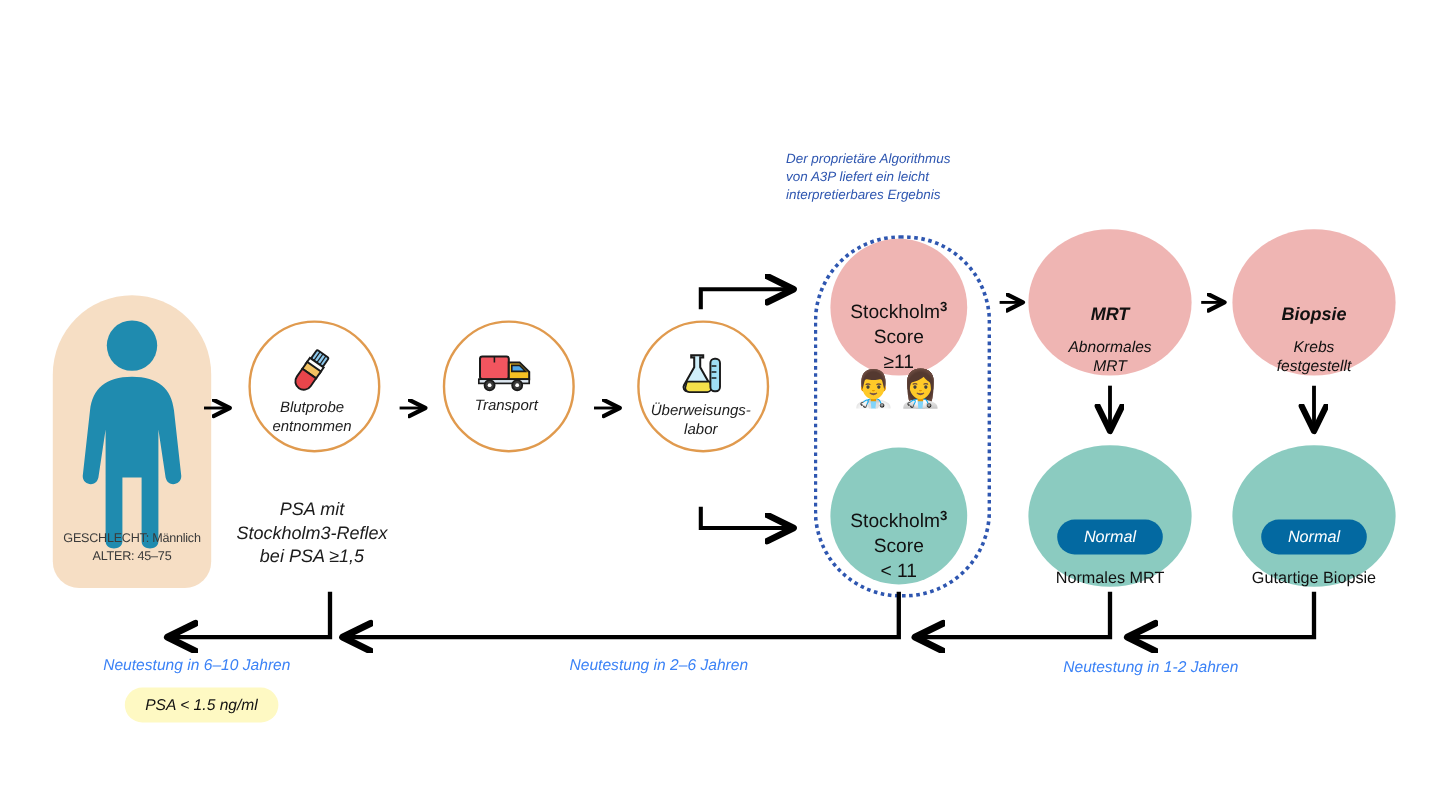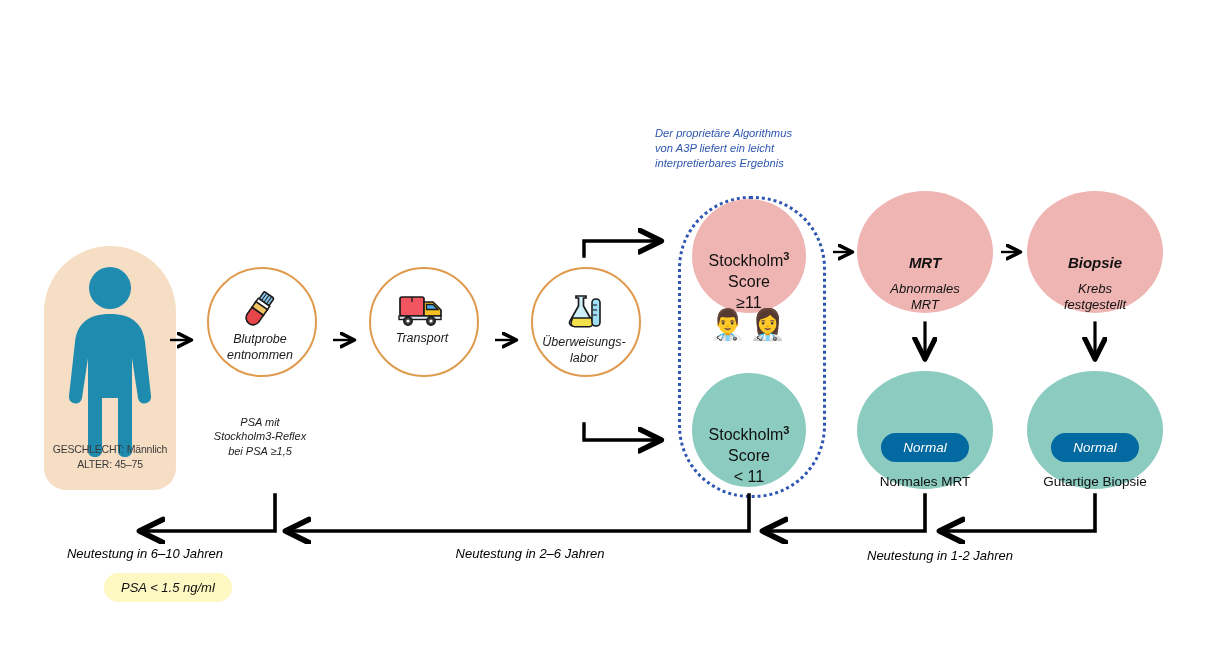--- a/index.html
+++ b/index.html
@@ -34,21 +34,21 @@
   .ocircle{
     position:absolute;width:106px;height:106px;border-radius:50%;
     border:2px solid #E09A4E;background:transparent;z-index:2;
   }
   .ostep{position:absolute;z-index:4;text-align:center;width:150px;}
   .ostep .cap{
     font-style:italic;font-size:12.5px;color:#1c1c1c;line-height:1.25;
     margin-top:4px;white-space:pre-line;
   }
   .ostep .sub{
-    font-style:italic;font-size:11px;color:#1c1c1c;line-height:1.3;
+    font-style:italic;font-size:15px;color:#1c1c1c;line-height:1.3;
     white-space:pre-line;
     text-align:center;
   }
 
   
   .capsule{
     position:absolute;left:678px;top:196px;width:142px;height:296px;
     border:3px dotted #2E56B0;border-radius:72px;z-index:1;
   }
 
@@ -80,22 +80,22 @@
 
   
   .annot{
     position:absolute;left:655px;top:126px;width:188px;text-align:left;
     font-style:italic;font-size:11.2px;color:#2E56B0;line-height:1.33;z-index:6;
     white-space:pre-line;
   }
 
   
   .retest{
-    position:absolute;font-style:italic;font-size:13px;color:#000000;
-    text-align:center;z-index:5;white-space:nowrap;
+    position:absolute;font-style:italic;font-size:13px;color:#3b82f6;
+    text-align:center;z-index:5;white-space:nowrap;padding-left:19px;
   }
   .psa-pill{
     position:absolute;left:104px;top:573px;
     background:#fef9c3;border-radius:16px;padding:7px 17px;
     font-style:italic;font-size:13px;color:#111;z-index:5;white-space:nowrap;
   }
 
   svg.layer{position:absolute;left:0;top:0;width:1212px;height:672px;pointer-events:none;}
   svg.arrows{z-index:5;}
 </style>

